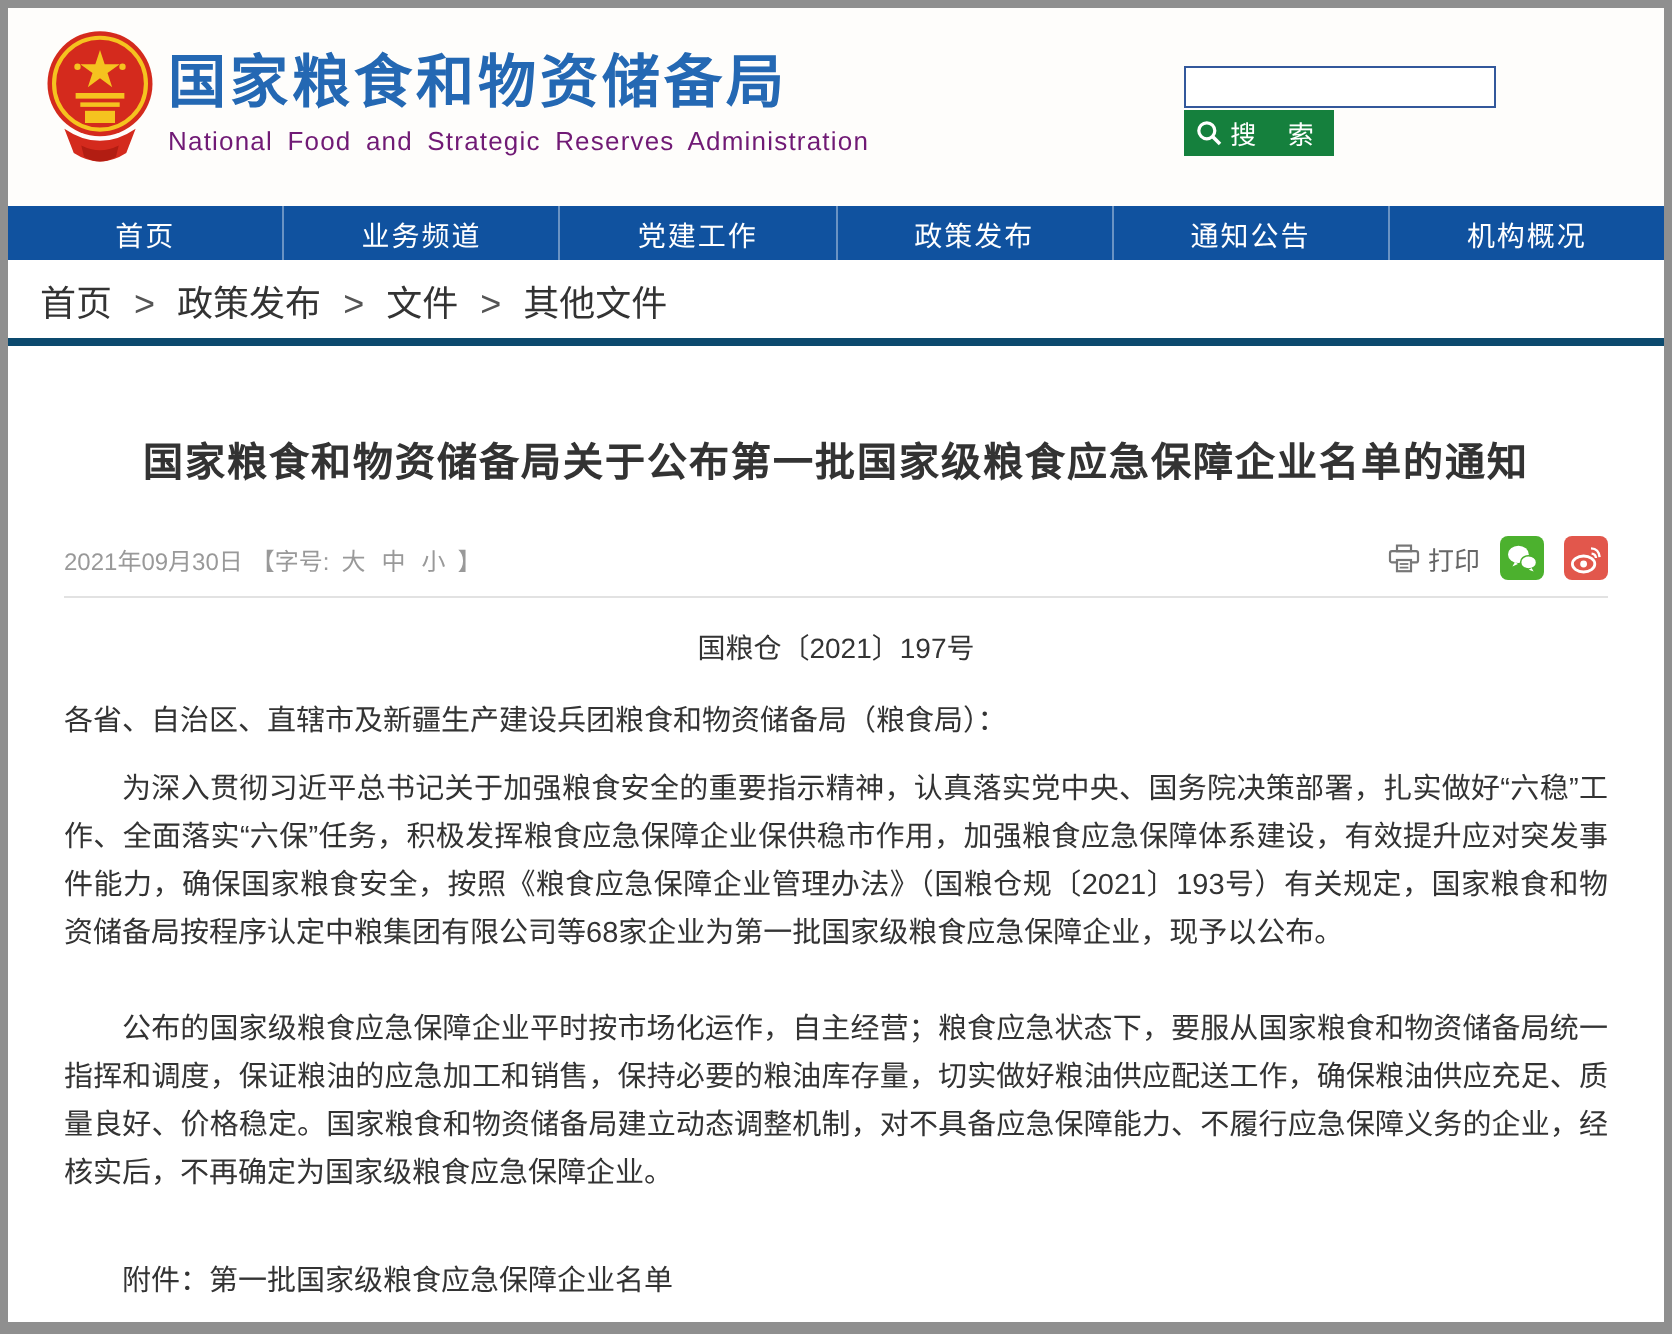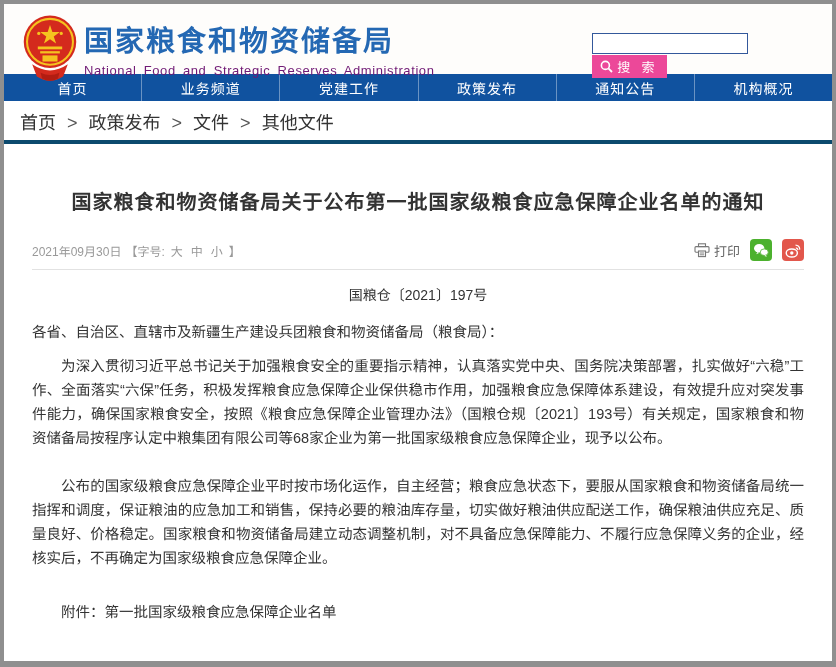--- a/index.html
+++ b/index.html
@@ -3,34 +3,34 @@
 <meta charset="utf-8">
 <style>
   * { margin:0; padding:0; box-sizing:border-box; }
   body { background:#e8e8e8; font-family:"Liberation Sans","DejaVu Sans",sans-serif; }
   .page {
     position:relative; width:836px; height:667px; margin:0 auto;
     background:#ffffff; border:4px solid #8f8f8f; border-bottom-width:6px;
     overflow:hidden;
   }
   
-  .header { position:relative; height:70px; background:#fefdfb; }
+  .header { position:relative; height:99px; background:#fefdfb; }
   .emblem { position:absolute; left:16px; top:8px; width:60px; height:84px; }
   .titles { position:absolute; left:80px; top:13px; }
   .site-cn { font-size:29px; font-weight:bold; color:#2468b3; letter-spacing:2px; }
   .site-en { font-size:13px; color:#701a75; margin-top:4px; letter-spacing:0.6px; word-spacing:3px; }
   .search-input {
     position:absolute; left:588px; top:29px; width:156px; height:21px;
     border:1px solid #33589b; background:#fff; font-size:12px; padding:0 4px; outline:none;
   }
   .search-btn {
     position:absolute; left:588px; top:51px; width:75px; height:23px;
-    background:#ec4899; color:#fff; border:none; font-size:13px;
+    background:#15803d; color:#fff; border:none; font-size:13px;
     display:flex; align-items:center; justify-content:center; gap:4px;
-    letter-spacing:4px; cursor:pointer; font-family:Liberation Serif, serif;
+    letter-spacing:4px; cursor:pointer; font-family:Liberation Mono, monospace;
   }
   
   .nav { display:flex; height:27px; background:#10529f; }
   .nav-item {
     flex:1; display:flex; align-items:center; justify-content:center;
     color:#fff; font-size:14px; border-right:1px solid rgba(255,255,255,0.38);
     cursor:pointer; letter-spacing:1px;
   }
   .nav-item:last-child { border-right:none; }
   

